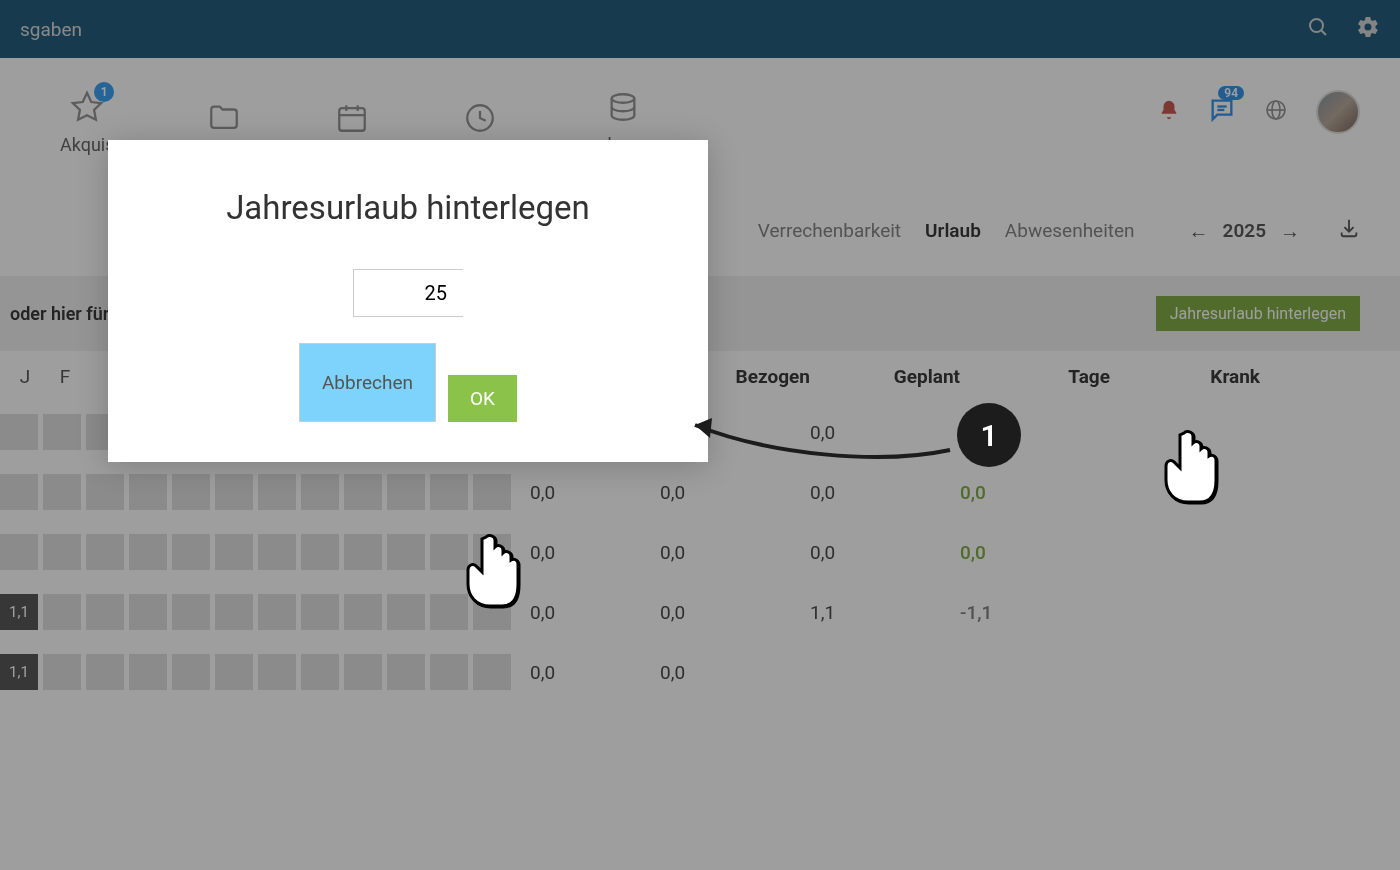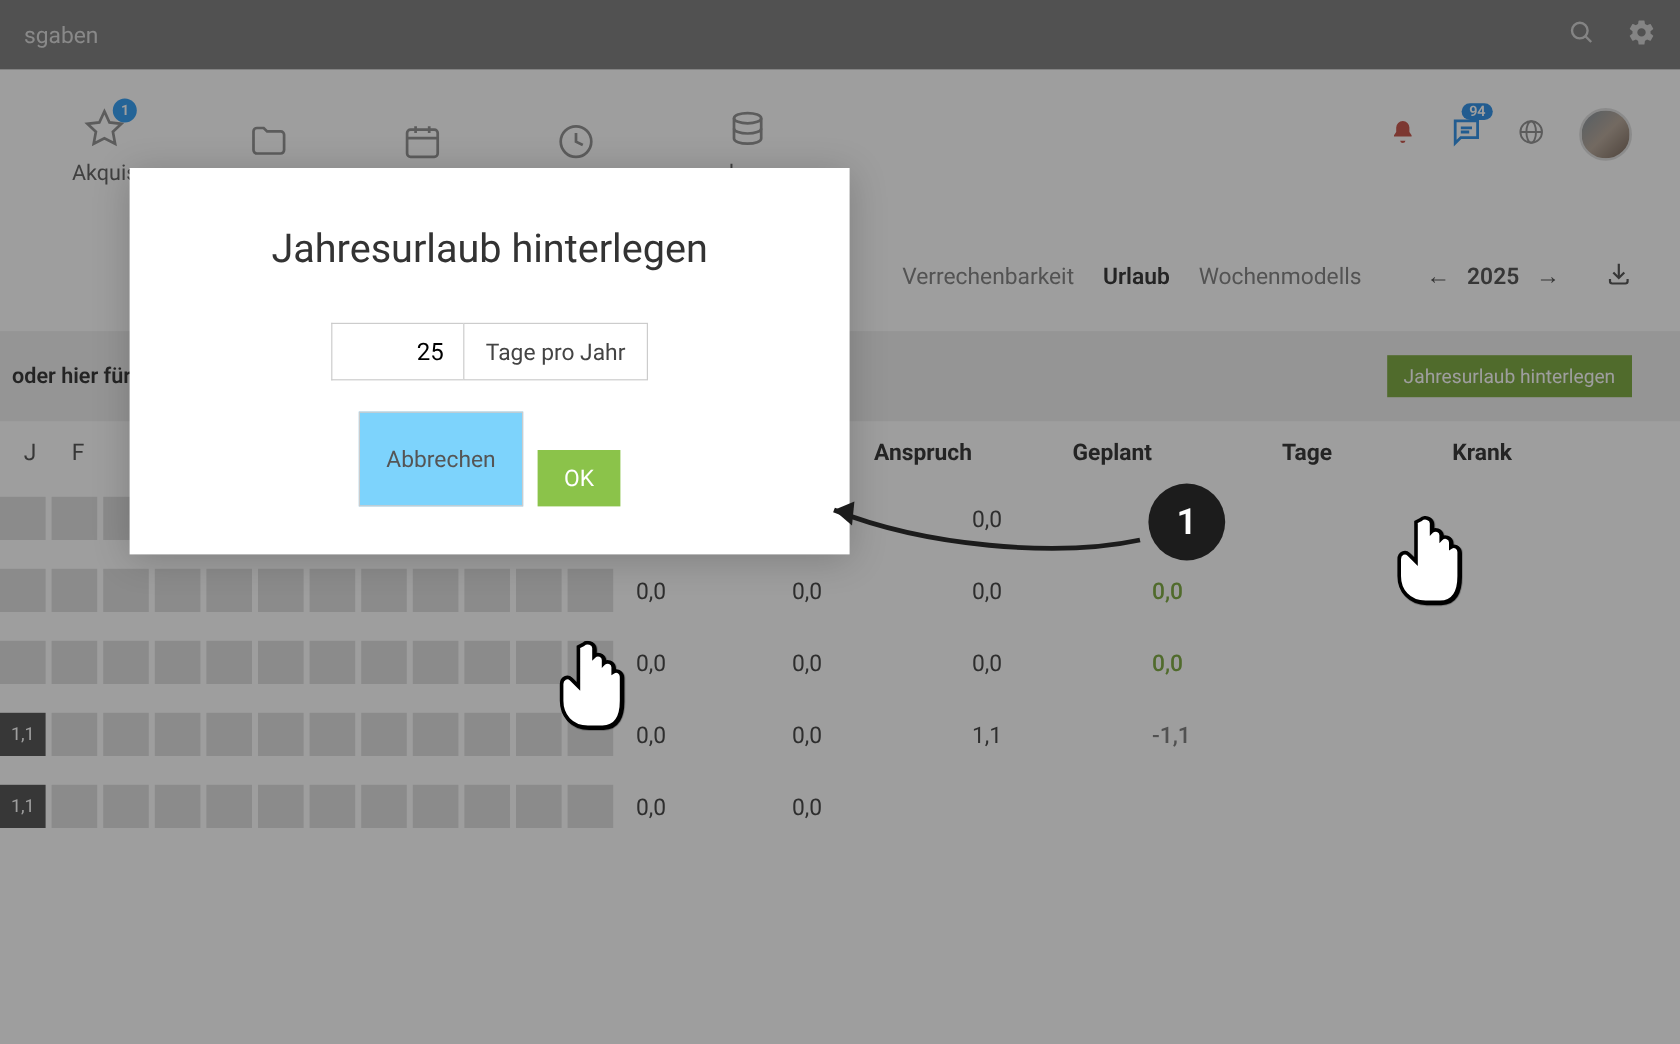--- a/index.html
+++ b/index.html
@@ -1,17 +1,17 @@
 <!DOCTYPE html>
 <html><head>
 <meta charset="utf-8">
 <style>
   *{box-sizing:border-box;margin:0;padding:0;font-family:-apple-system,BlinkMacSystemFont,"Segoe UI",Roboto,Helvetica,Arial,sans-serif;}
   body{width:1400px;height:870px;overflow:hidden;background:#fff;position:relative;}
-  .topbar{height:58px;background:#737373;color:#d9d9d9;display:flex;align-items:center;padding:0 20px;justify-content:space-between;font-size:19px;}
+  .topbar{height:58px;background:#0c4a6e;color:#d9d9d9;display:flex;align-items:center;padding:0 20px;justify-content:space-between;font-size:19px;}
   .topbar-right{display:flex;gap:26px;align-items:center;color:#d0d0d0;}
   .topbar-right svg{cursor:pointer;}
   .maincontent{background:#fff;padding:0 0 0 0;}
   .navtabs{display:flex;gap:90px;align-items:center;padding:30px 60px 10px 60px;position:relative;}
   .navtab{display:flex;flex-direction:column;align-items:center;gap:8px;color:#555;cursor:pointer;}
   .navtab .icon{width:38px;height:38px;display:flex;align-items:center;justify-content:center;color:#777;position:relative;}
   .navtab .label{font-size:18px;color:#555;}
   .star-badge{position:absolute;top:-6px;right:-8px;background:#2196f3;color:#fff;border-radius:50%;width:20px;height:20px;font-size:12px;display:flex;align-items:center;justify-content:center;font-weight:600;}
   .rightnav{position:absolute;right:40px;top:50%;transform:translateY(-50%);display:flex;align-items:center;gap:28px;}
   .bell{color:#c2463b;}
@@ -157,21 +157,21 @@
             <line x1="3" y1="12" x2="21" y2="12"></line>
           </svg>
       </span>
       <div class="avatar"></div>
     </div>
   </div>
 
   <div class="filterbar">
     <span class="tab">Verrechenbarkeit</span>
     <span class="tab active">Urlaub</span>
-    <span class="tab">Wochenmodells</span>
+    <span class="tab">Abwesenheiten</span>
     <div class="yearnav" style="margin-left:30px;">
       <span class="arrow">←</span>
       <span>2025</span>
       <span class="arrow">→</span>
     </div>
     <span class="dl" style="margin-left:14px;">
       <svg width="22" height="22" viewBox="0 0 24 24" fill="none" stroke="currentColor" stroke-width="2">
           <path d="M12 3v12"></path>
           <polyline points="7 11 12 16 17 11"></polyline>
           <path d="M4 17v2a2 2 0 0 0 2 2h12a2 2 0 0 0 2-2v-2"></path>
@@ -184,21 +184,21 @@
     <button class="green-btn">Jahresurlaub hinterlegen</button>
   </div>
 
   <div class="tableheaders">
     <div class="col-months">
       <span>J</span>
       <span>F</span>
       <span style="visibility:hidden;">M</span>
     </div>
     <div class="col-al">al</div>
-    <div class="col-bez">Anspruch</div>
+    <div class="col-bez">Bezogen</div>
     <div class="col-gep">Geplant</div>
     <div class="col-rest">Tage</div>
     <div class="col-krank">Krank</div>
   </div>
 
   <div id="rows">
       <div class="row">
         <div class="months">
           <div class="cell"></div>
           <div class="cell"></div>
@@ -305,21 +305,20 @@
       </div>
     </div>
 </div>
 
 <div class="overlay"></div>
 
 <div class="dialog">
   <h1>Jahresurlaub hinterlegen</h1>
   <div class="inputgroup">
     <input type="text" value="25" style="">
-    <div class="unit">Tage pro Jahr</div>
   </div>
   <div class="dlgbuttons">
     <button class="btn-cancel">Abbrechen</button>
     <button class="btn-ok">OK</button>
   </div>
 </div>
 
 <div class="step-badge" style="left:957px;top:403px;">1</div>
 
 <svg class="arrow-annot" style="left:680px;top:400px;" width="280" height="70" viewBox="0 0 280 70">

